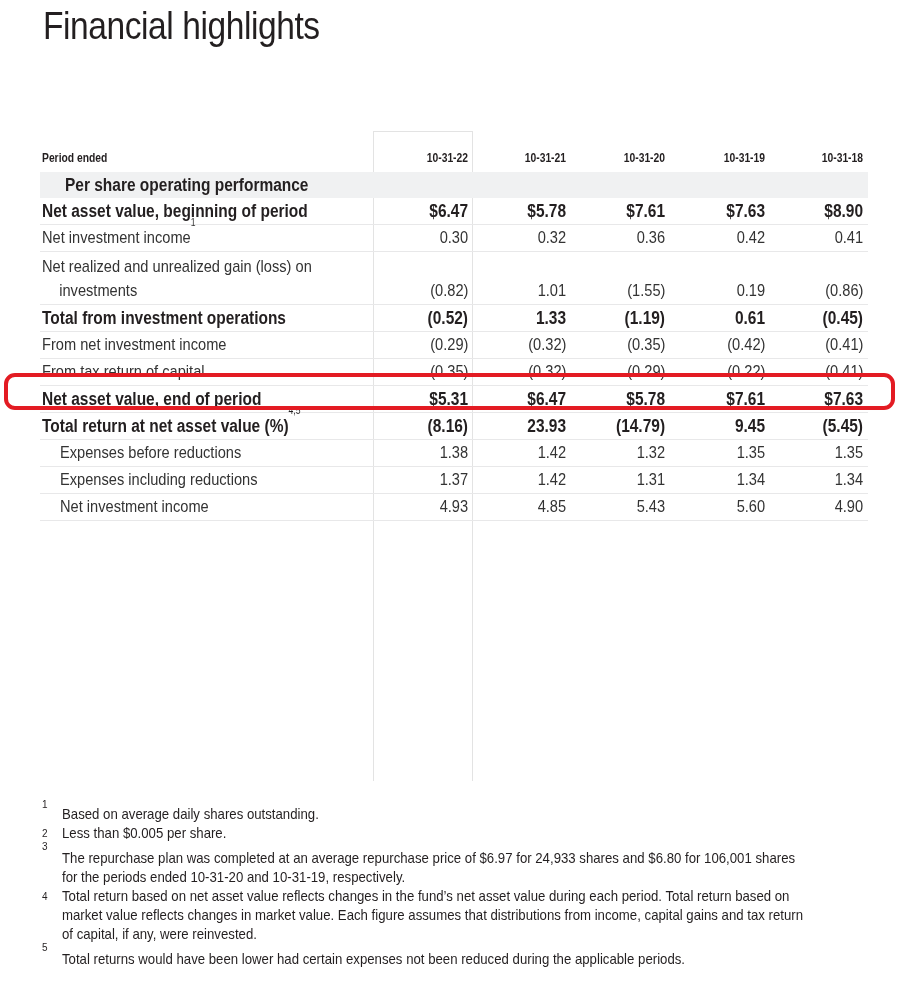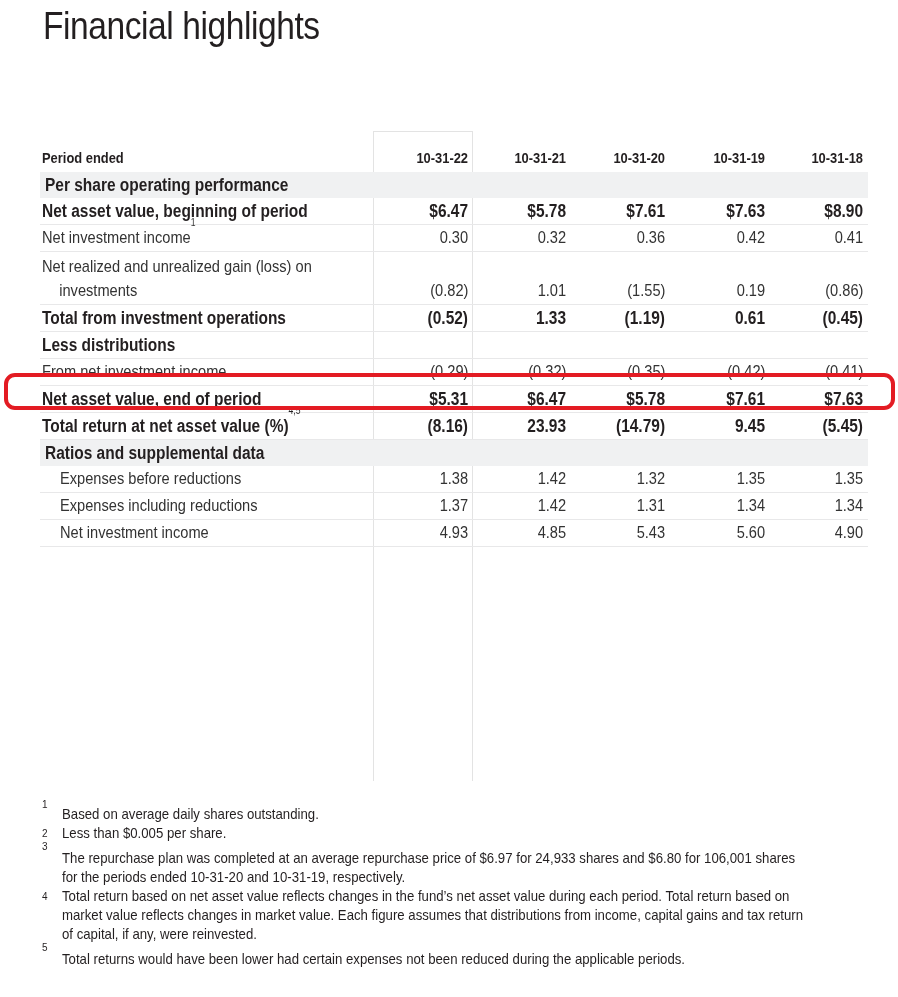--- a/index.html
+++ b/index.html
@@ -23,22 +23,22 @@
   col.label { width: 333px; }
   col.c1 { width: 100px; } col.c2 { width: 98px; } col.c3 { width: 99px; } col.c4 { width: 100px; } col.c5 { width: 98px; }
   td, th {
     padding: 0 5px 0 0; font-size: 17px; line-height: 26px; height: 26px;
     text-align: right; vertical-align: bottom; white-space: nowrap;
     border-bottom: 1px solid #e8e8e9;
   }
   td.lbl, th.lbl { text-align: left; padding-left: 2px; }
   .cond { display: inline-block; transform: scaleX(0.86); transform-origin: left bottom; }
   .condr { display: inline-block; transform: scaleX(0.86); transform-origin: right bottom; }
-  tr.hdr th { font-weight: bold; font-size: 15px; height: 38px; vertical-align: bottom; line-height: 22px; padding-bottom: 3px; border-bottom: none; }
-  tr.section td { background: #f0f1f2; font-weight: bold; font-size: 18px; border-bottom: none; }
+  tr.hdr th { font-weight: bold; font-size: 12px; height: 38px; vertical-align: bottom; line-height: 22px; padding-bottom: 3px; border-bottom: none; }
+  tr.section td { background: #f0f1f2; font-weight: bold; font-size: 18px; border-bottom: none; text-align: center; }
   tr.section td.lbl { padding-left: 5px; }
   tr.bold td { font-weight: bold; font-size: 18px; }
   tr.light td { font-weight: normal; color: #333; }
   tr.tall td { height: 52px; }
   .wrap2 { white-space: normal; line-height: 24px; display: block; }
   .indent { padding-left: 20px !important; }
   sup { font-size: 10px; vertical-align: top; position: relative; top: -2px; line-height: 0; }
   .highlight-box {
     position: absolute; left: 4px; top: 373px; width: 891px; height: 37px;
     border: 4px solid #e31b23; border-radius: 11px; box-sizing: border-box; pointer-events: none;
@@ -107,59 +107,51 @@
       <td><span class="condr">(0.86)</span></td>
     </tr>
     <tr class="bold">
       <td class="lbl"><span class="cond">Total from investment operations</span></td>
       <td><span class="condr">(0.52)</span></td>
       <td><span class="condr">1.33</span></td>
       <td><span class="condr">(1.19)</span></td>
       <td><span class="condr">0.61</span></td>
       <td><span class="condr">(0.45)</span></td>
     </tr>
-    <tr class="bold">
-      <td class="lbl"><span class="cond">Less distributions</span></td>
-      <td></td>
-          <td></td>
-          <td></td>
-          <td></td>
-          <td></td>
-    </tr>
     <tr class="light">
       <td class="lbl"><span class="cond">From net investment income</span></td>
       <td><span class="condr">(0.29)</span></td>
       <td><span class="condr">(0.32)</span></td>
       <td><span class="condr">(0.35)</span></td>
       <td><span class="condr">(0.42)</span></td>
+      <td><span class="condr">(0.41)</span></td>
+    </tr>
+    <tr class="light">
+      <td class="lbl"><span class="cond">From tax return of capital</span></td>
+      <td><span class="condr">(0.35)</span></td>
+      <td><span class="condr">(0.32)</span></td>
+      <td><span class="condr">(0.29)</span></td>
+      <td><span class="condr">(0.22)</span></td>
       <td><span class="condr">(0.41)</span></td>
     </tr>
     <tr class="bold">
       <td class="lbl"><span class="cond">Net asset value, end of period</span></td>
       <td><span class="condr">$5.31</span></td>
       <td><span class="condr">$6.47</span></td>
       <td><span class="condr">$5.78</span></td>
       <td><span class="condr">$7.61</span></td>
       <td><span class="condr">$7.63</span></td>
     </tr>
     <tr class="bold">
       <td class="lbl"><span class="cond"><span>Total return at net asset value (%)</span><sup style="font-weight:normal">4,5</sup></span></td>
       <td><span class="condr">(8.16)</span></td>
       <td><span class="condr">23.93</span></td>
       <td><span class="condr">(14.79)</span></td>
       <td><span class="condr">9.45</span></td>
       <td><span class="condr">(5.45)</span></td>
-    </tr>
-    <tr class="section">
-      <td class="lbl"><span class="cond">Ratios and supplemental data</span></td>
-      <td></td>
-          <td></td>
-          <td></td>
-          <td></td>
-          <td></td>
     </tr>
     <tr class="light">
       <td class="lbl indent"><span class="cond">Expenses before reductions</span></td>
       <td><span class="condr">1.38</span></td>
       <td><span class="condr">1.42</span></td>
       <td><span class="condr">1.32</span></td>
       <td><span class="condr">1.35</span></td>
       <td><span class="condr">1.35</span></td>
     </tr>
     <tr class="light">

